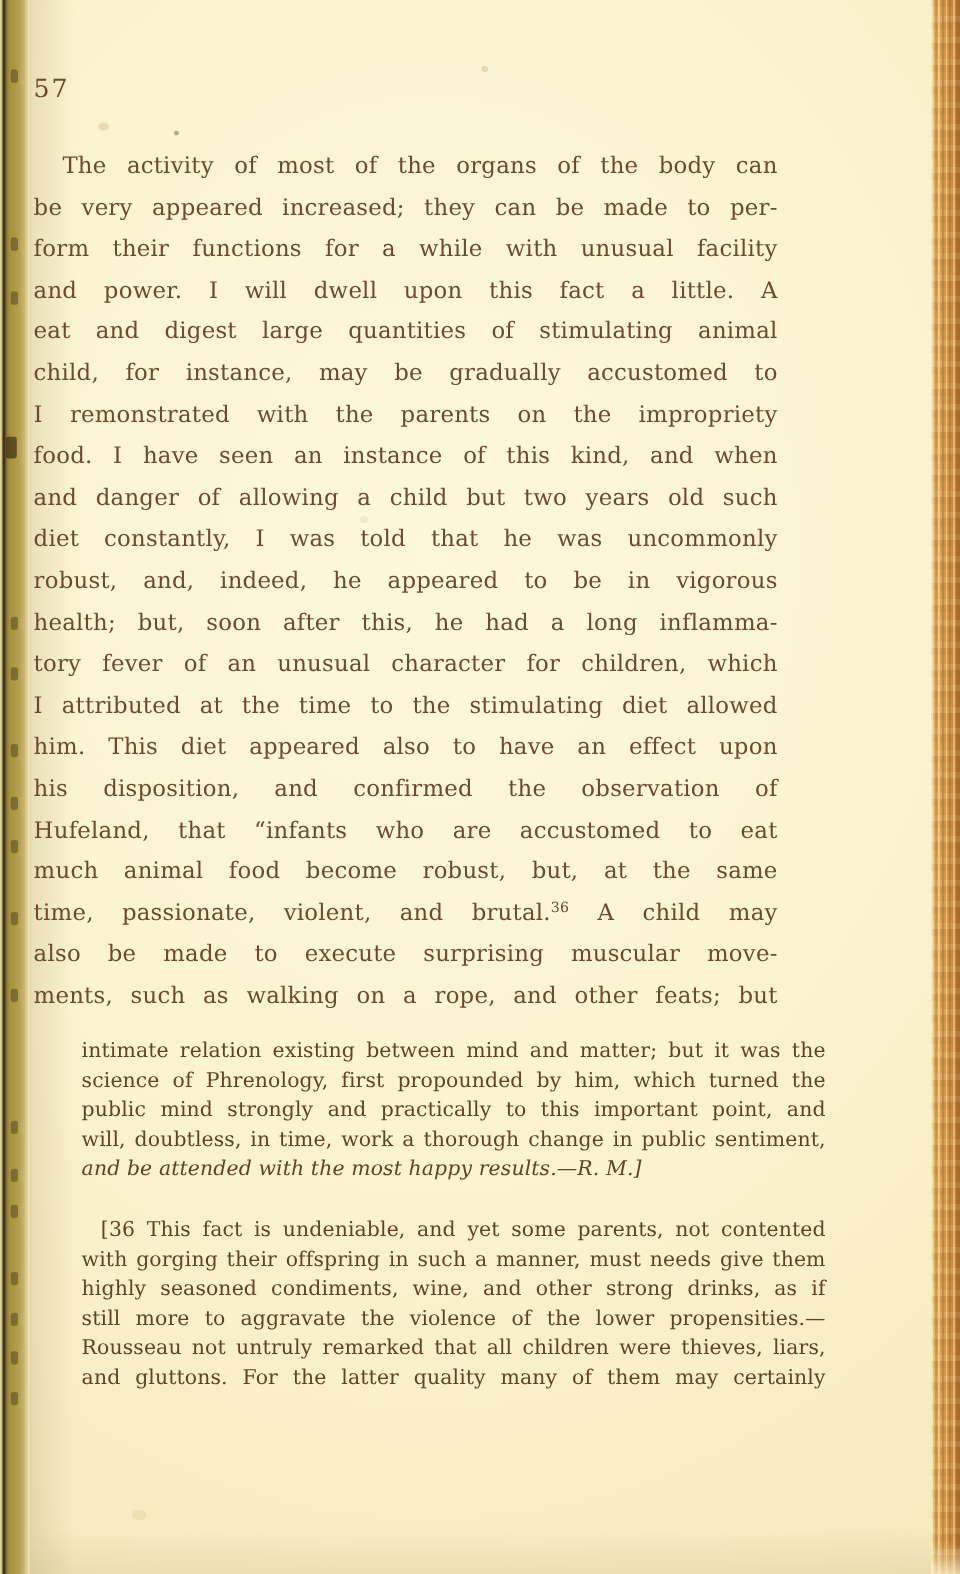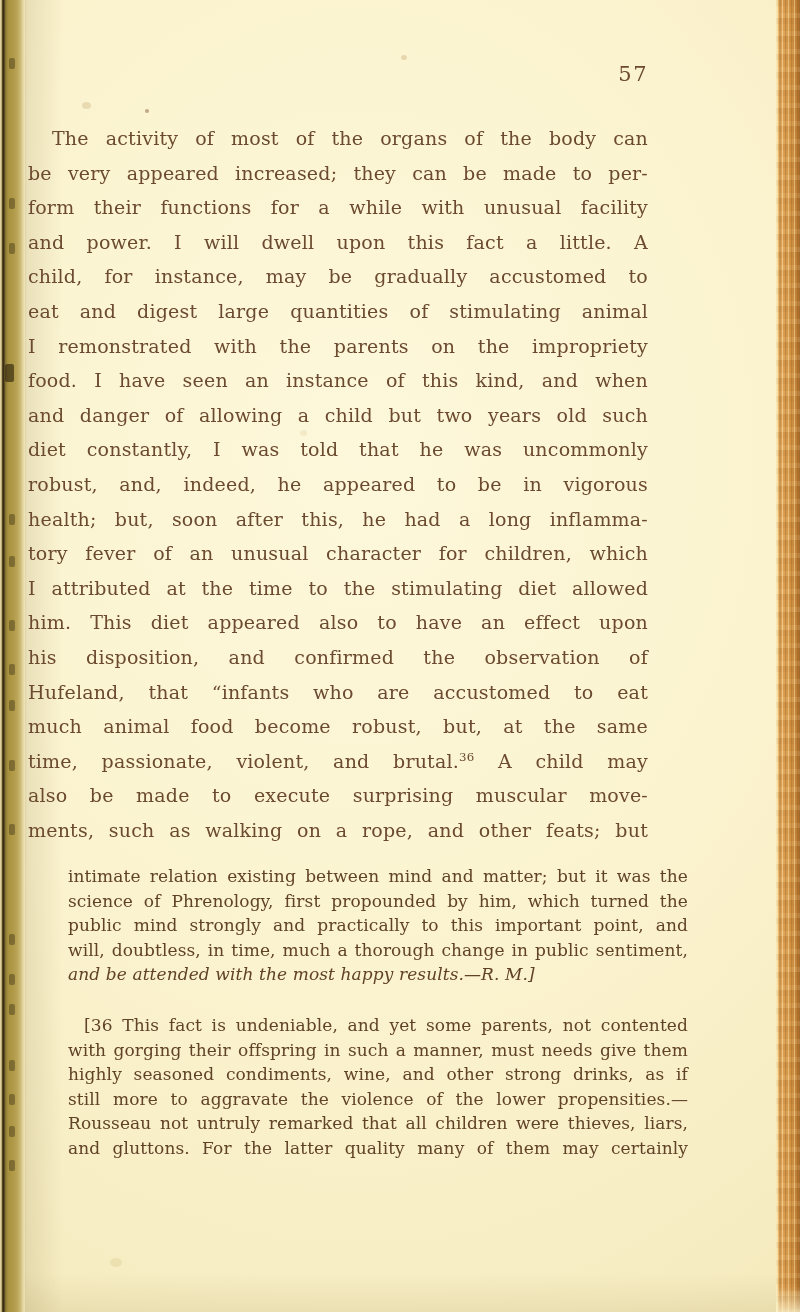--- a/index.html
+++ b/index.html
@@ -61,21 +61,21 @@
   .speck-1 { left: 82px;  top: 102px;  width: 9px; height: 7px; background: rgba(170,130,70,0.22); }
   .speck-2 { left: 145px; top: 109px;  width: 4px; height: 4px; background: rgba(120,80,40,0.45); }
   .speck-3 { left: 401px; top: 55px;   width: 6px; height: 5px; background: rgba(190,150,90,0.30); }
   .speck-4 { left: 110px; top: 1258px; width: 12px; height: 9px; background: rgba(195,165,95,0.18); }
   .speck-5 { left: 300px; top: 430px;  width: 7px; height: 6px; background: rgba(185,150,85,0.14); }
 
   
   .col { position: absolute; left: 28px; width: 620px; color: #6b4a2f; }
 
   .page-number {
-    top: 62px; text-align: right;
+    top: 62px; text-align: left;
     font-size: 21px; letter-spacing: 1.5px;
   }
 
   .body-block {
     top: 121px;
     font-size: 19px; line-height: 34.6px;
     letter-spacing: 0.2px;
   }
   .fnote-a { top: 864px; }
   .fnote-b { top: 1013px; }
@@ -133,22 +133,22 @@
   <div class="speck speck-4"></div>
   <div class="speck speck-5"></div>
 
   <div class="col page-number">57</div>
 
   <div class="col body-block">
     <div class="bl indent">The activity of most of the organs of the body can</div>
     <div class="bl">be very appeared increased; they can be made to per-</div>
     <div class="bl">form their functions for a while with unusual facility</div>
     <div class="bl">and power. I will dwell upon this fact a little. A</div>
+    <div class="bl">eat and digest large quantities of stimulating animal</div>
     <div class="bl">child, for instance, may be gradually accustomed to</div>
-    <div class="bl">eat and digest large quantities of stimulating animal</div>
     <div class="bl">I remonstrated with the parents on the impropriety</div>
     <div class="bl">food. I have seen an instance of this kind, and when</div>
     <div class="bl">and danger of allowing a child but two years old such</div>
     <div class="bl">diet constantly, I was told that he was uncommonly</div>
     <div class="bl">robust, and, indeed, he appeared to be in vigorous</div>
     <div class="bl">health; but, soon after this, he had a long inflamma-</div>
     <div class="bl">tory fever of an unusual character for children, which</div>
     <div class="bl">I attributed at the time to the stimulating diet allowed</div>
     <div class="bl">him. This diet appeared also to have an effect upon</div>
     <div class="bl">his disposition, and confirmed the observation of</div>
@@ -156,21 +156,21 @@
     <div class="bl">much animal food become robust, but, at the same</div>
     <div class="bl"><span>time, passionate, violent, and brutal.</span><sup class="fnref">36</sup> <span>A child may</span></div>
     <div class="bl">also be made to execute surprising muscular move-</div>
     <div class="bl">ments, such as walking on a rope, and other feats; but</div>
   </div>
 
   <div class="col fnote-a">
     <div class="bl">intimate relation existing between mind and matter; but it was the</div>
     <div class="bl">science of Phrenology, first propounded by him, which turned the</div>
     <div class="bl">public mind strongly and practically to this important point, and</div>
-    <div class="bl">will, doubtless, in time, much a thorough change in public sentiment,</div>
+    <div class="bl">will, doubtless, in time, work a thorough change in public sentiment,</div>
     <div class="bl lastline">and be attended with the most happy results.—R. M.]</div>
   </div>
 
   <div class="col fnote-b">
     <div class="bl indent-sm">[36 This fact is undeniable, and yet some parents, not contented</div>
     <div class="bl">with gorging their offspring in such a manner, must needs give them</div>
     <div class="bl">highly seasoned condiments, wine, and other strong drinks, as if</div>
     <div class="bl">still more to aggravate the violence of the lower propensities.—</div>
     <div class="bl">Rousseau not untruly remarked that all children were thieves, liars,</div>
     <div class="bl">and gluttons. For the latter quality many of them may certainly</div>

